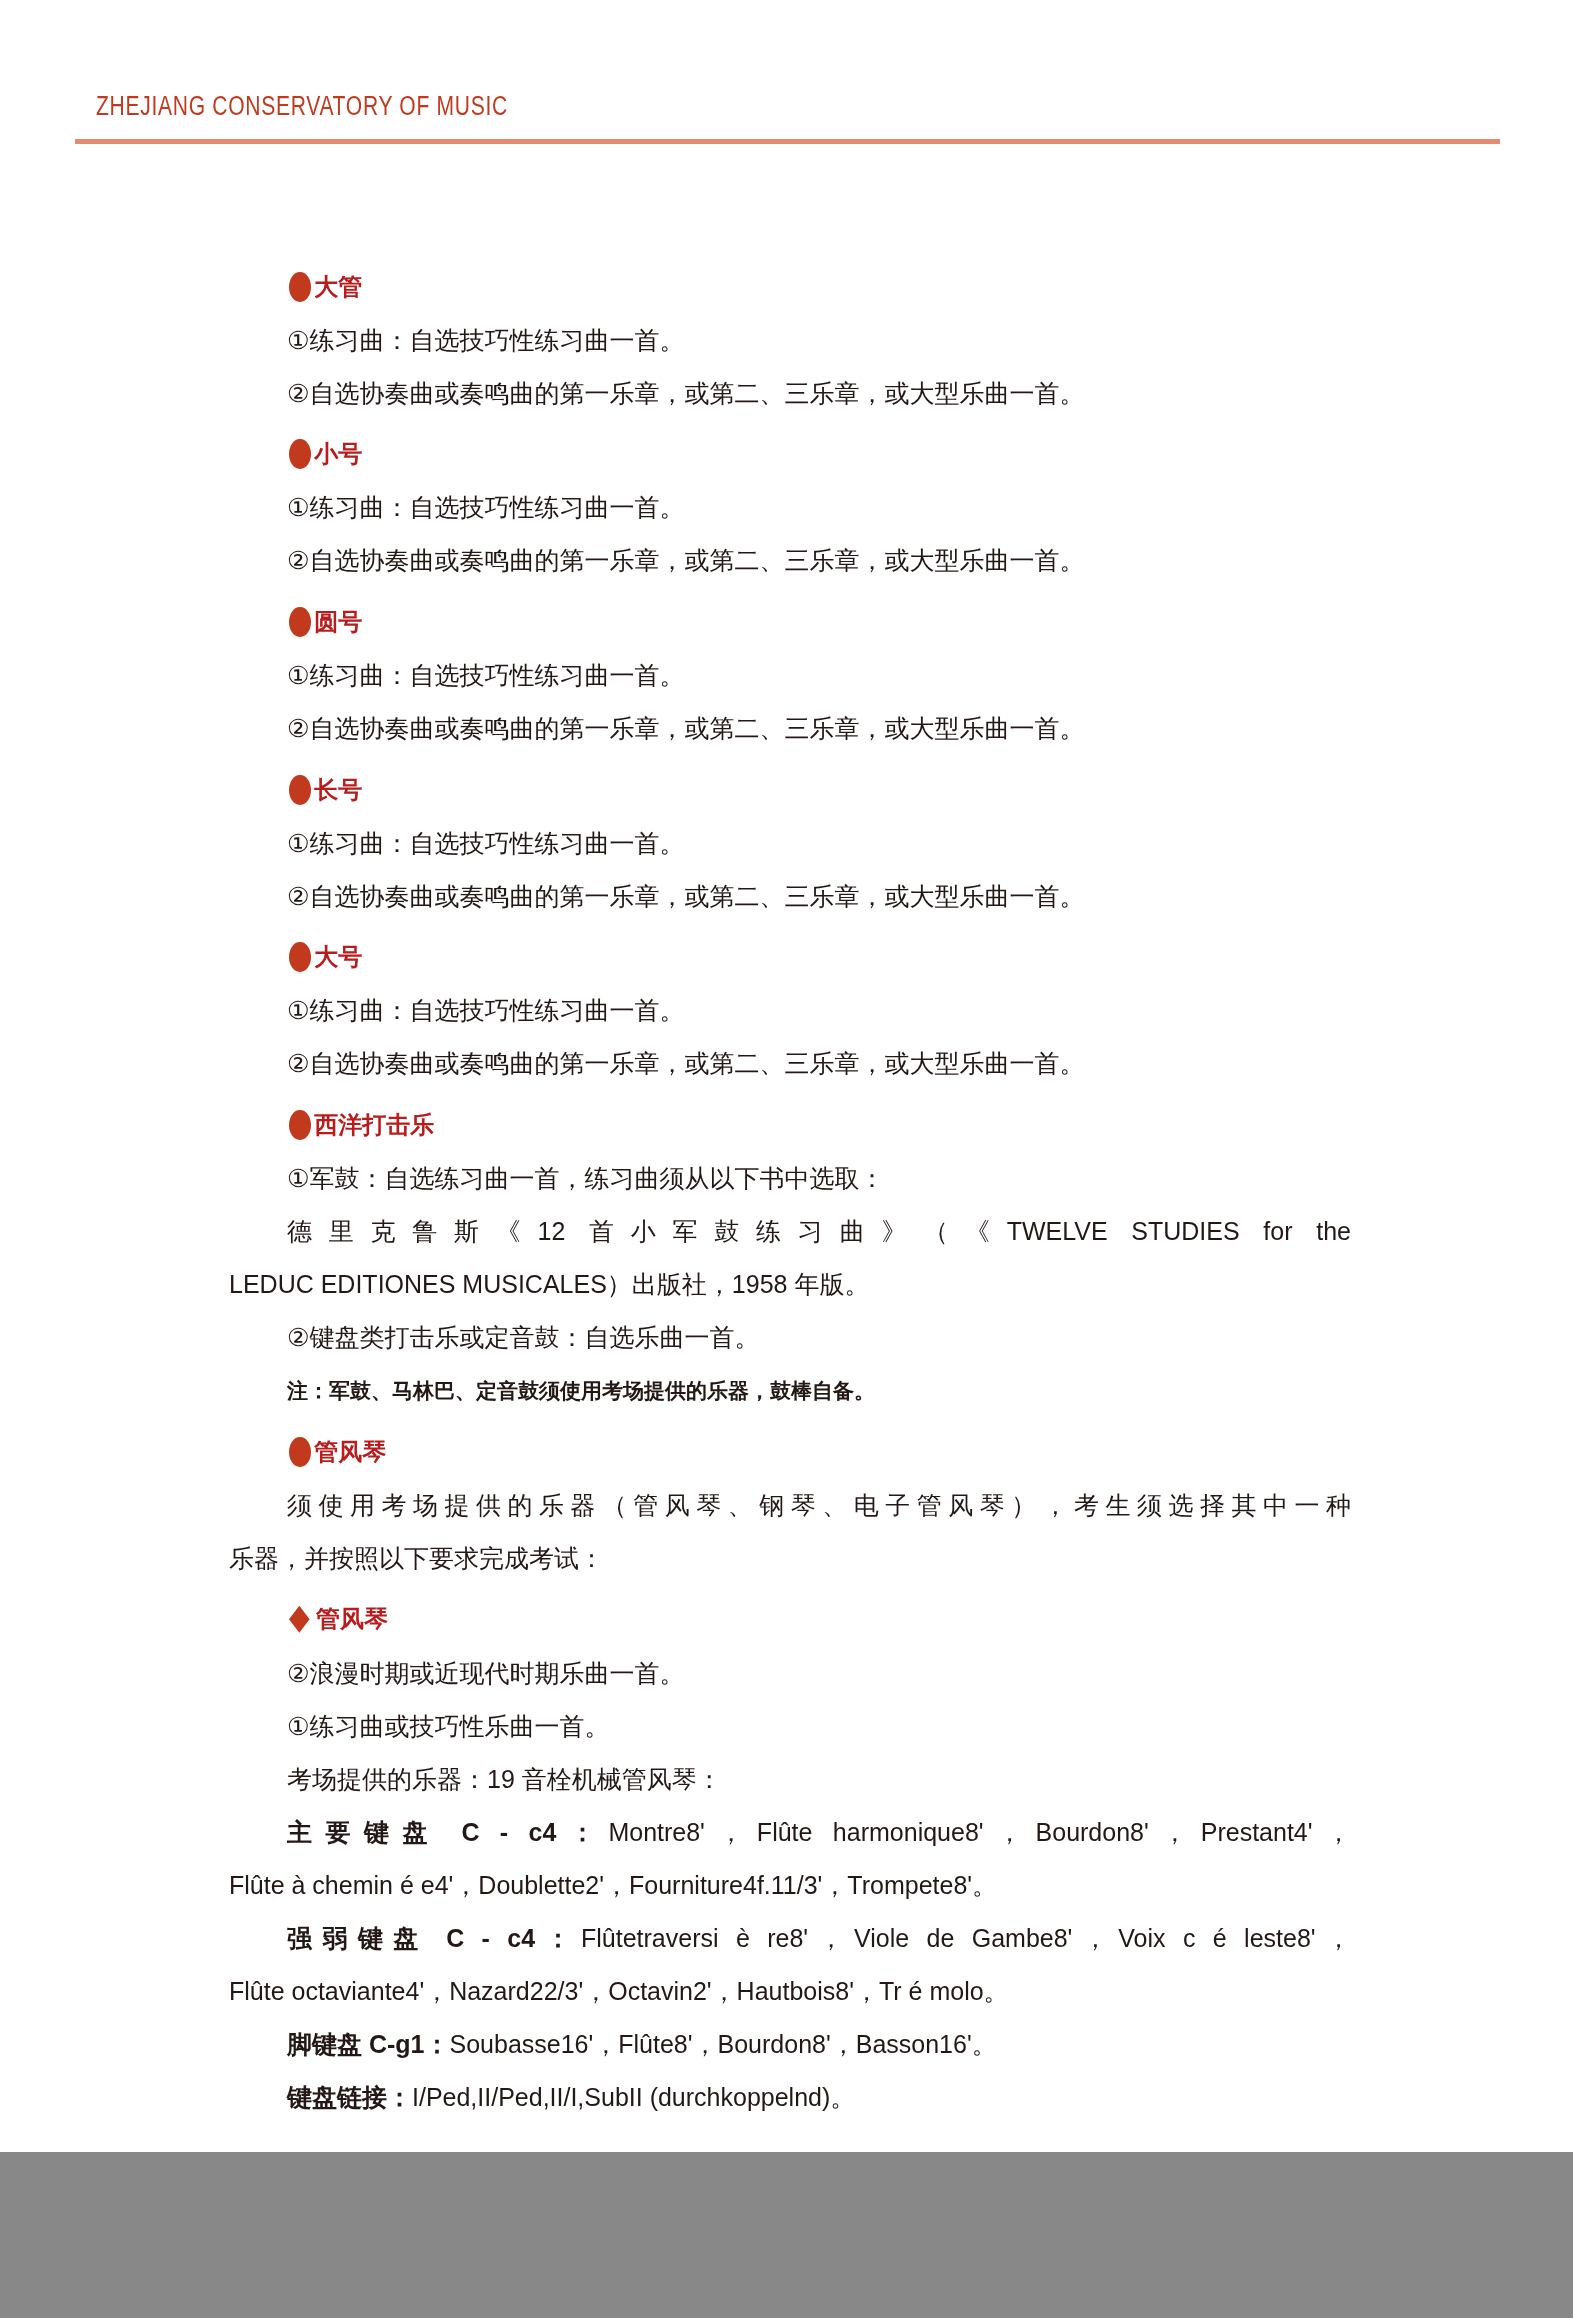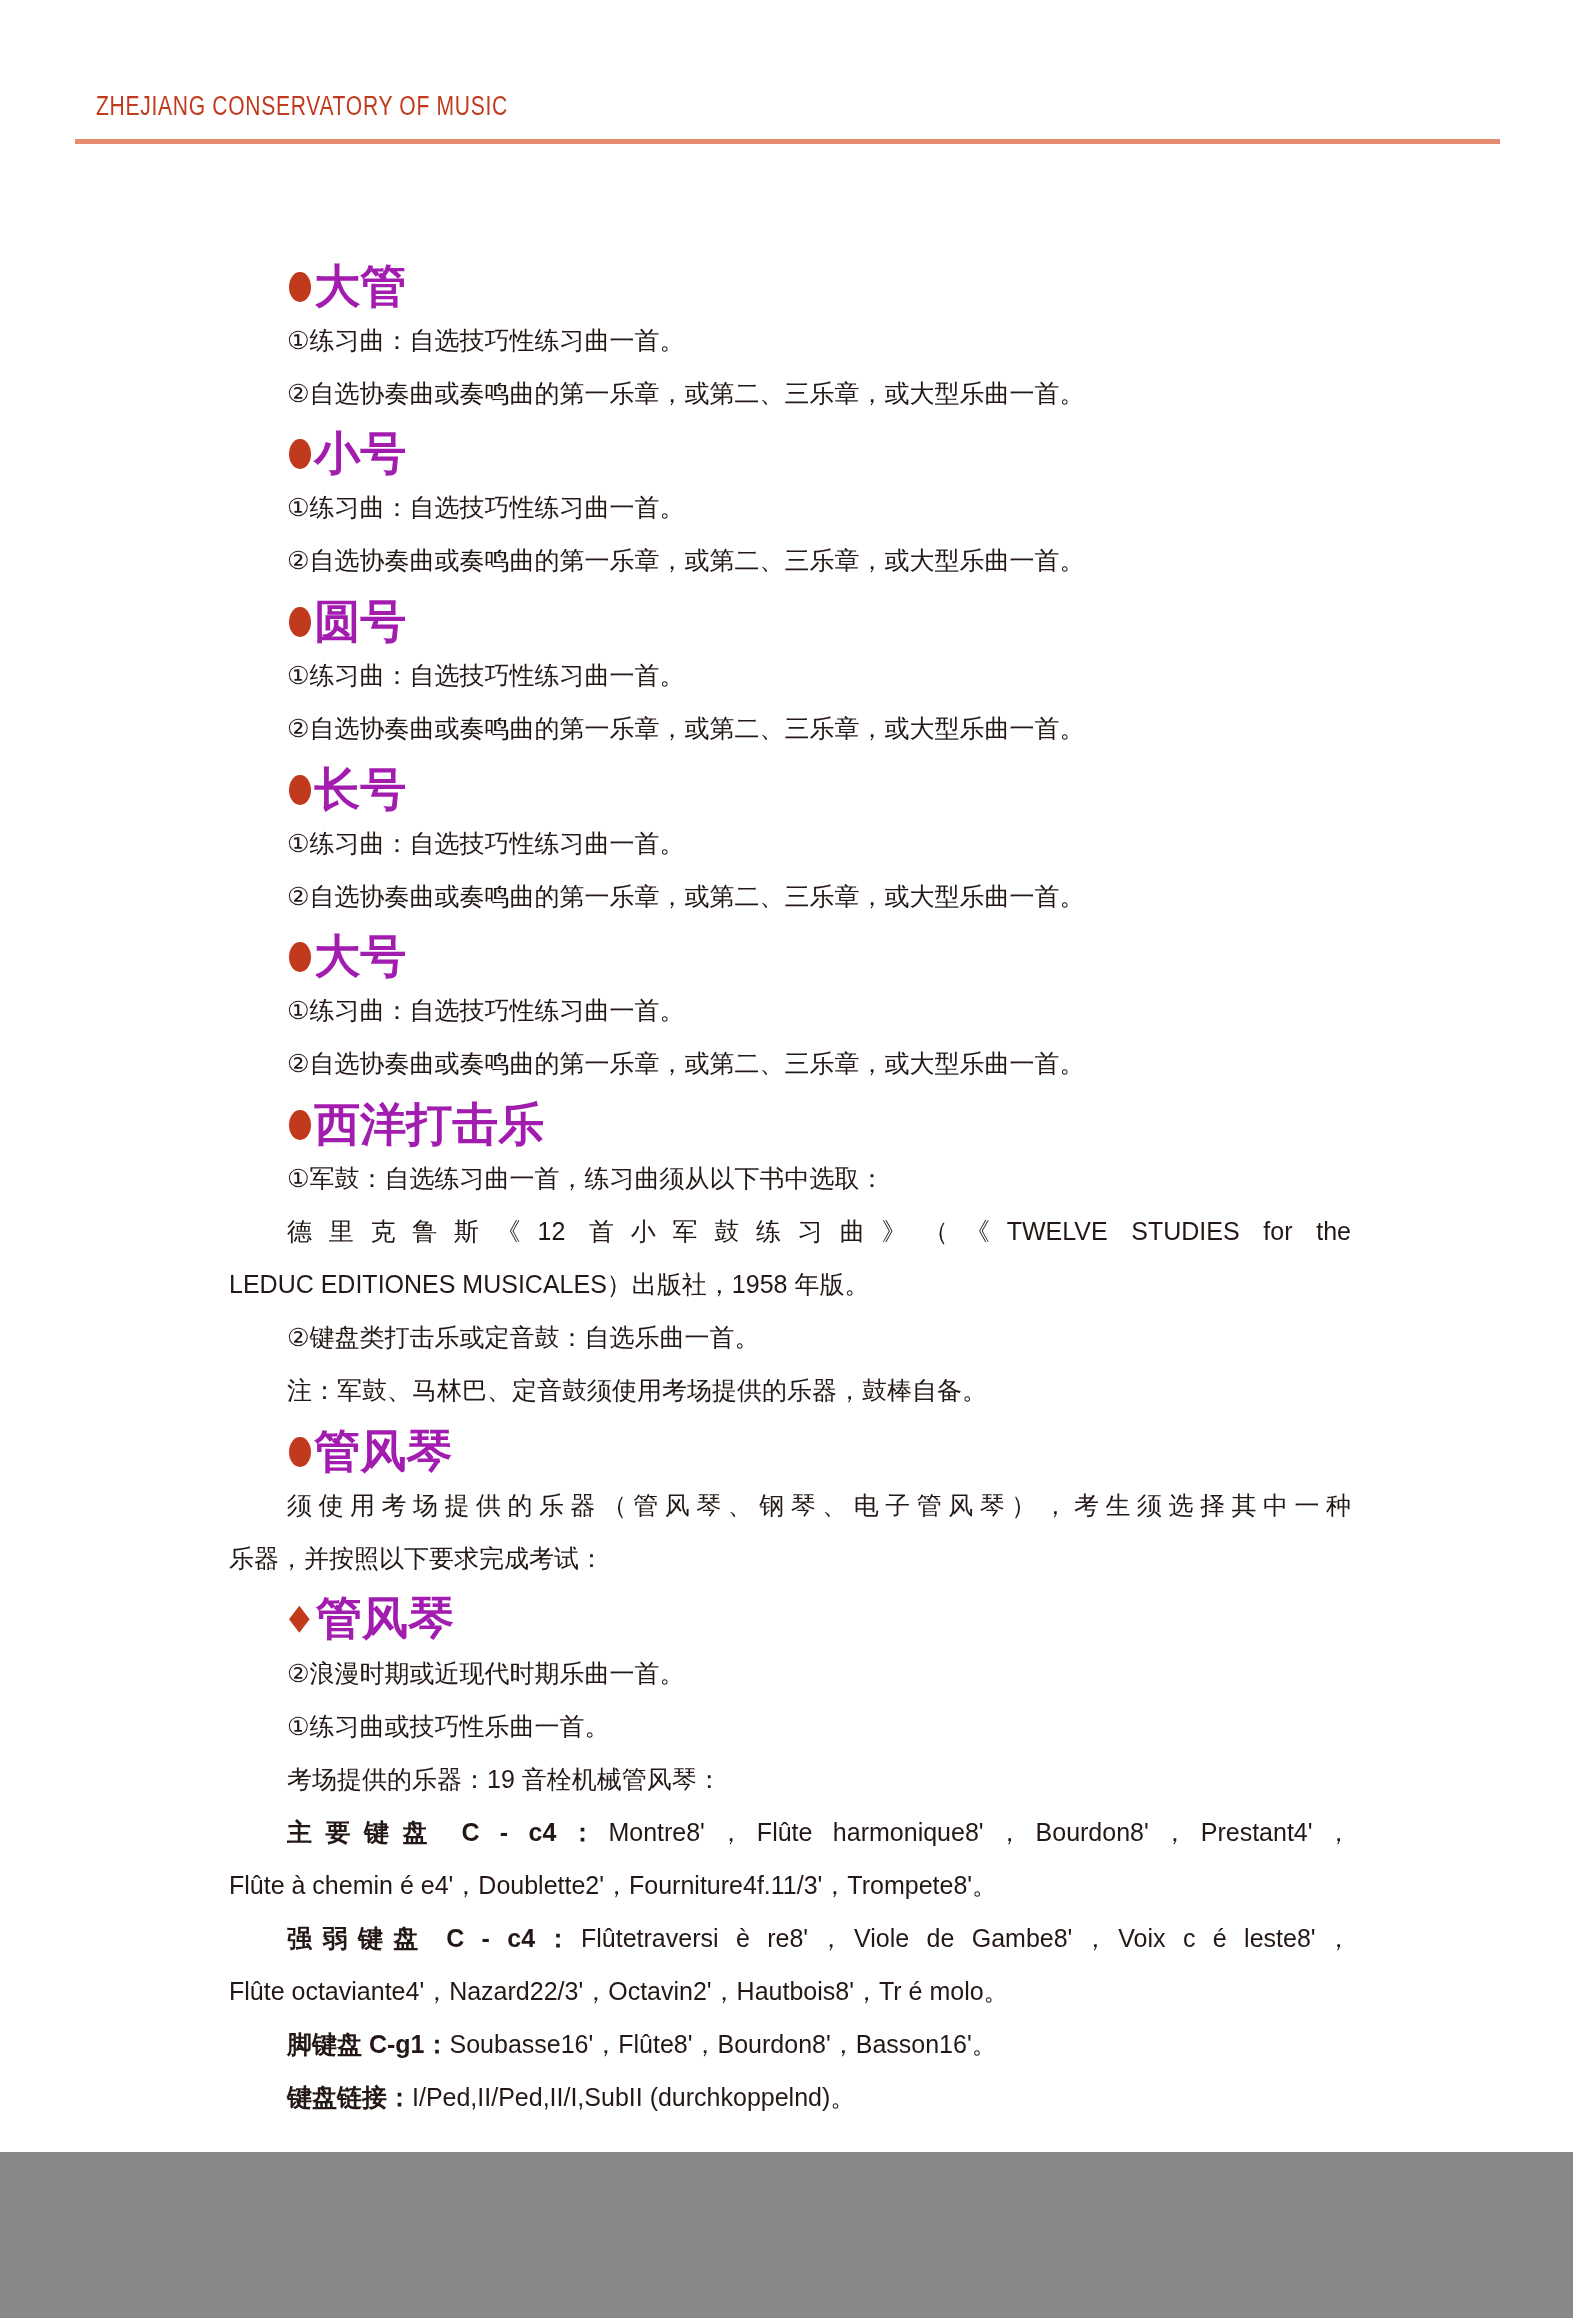--- a/index.html
+++ b/index.html
@@ -29,25 +29,25 @@
   .row{
     font-size:25px;line-height:53px;
     white-space:normal;
   }
   .row.indent{padding-left:58px;}
   .row.stretch{
     text-align:justify;
     text-align-last:justify;
     -moz-text-align-last:justify;
   }
-  .row.note{font-weight:normal;font-size:25px;}
+  .row.note{font-weight:bold;font-size:21px;}
   .heading{
     display:flex;align-items:center;
     margin:12px 0 4.7px 60px;height:45px;
-    color:#a21caf;font-weight:bold;font-size:46px;
+    color:#b91c1c;font-weight:bold;font-size:24px;
     white-space:nowrap;
   }
   .bullet-circle{
     display:inline-block;width:21.5px;height:30px;
     border-radius:50%;background:#c13a1e;
     margin-right:3.7px;flex:0 0 auto;
   }
   .bullet-diamond{
     display:inline-block;width:20.6px;height:27px;
     background:#c13a1e;

